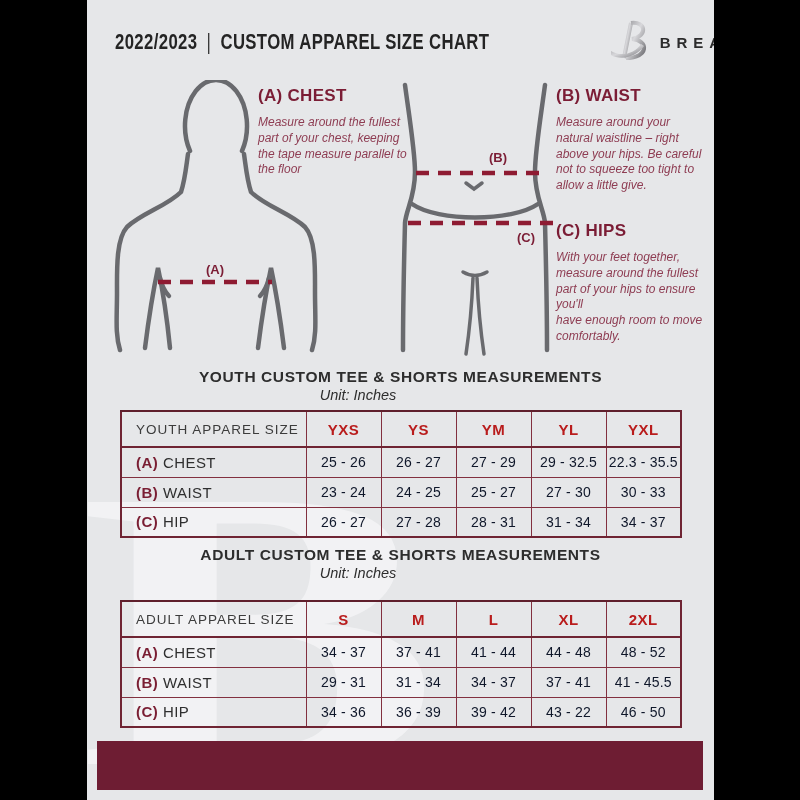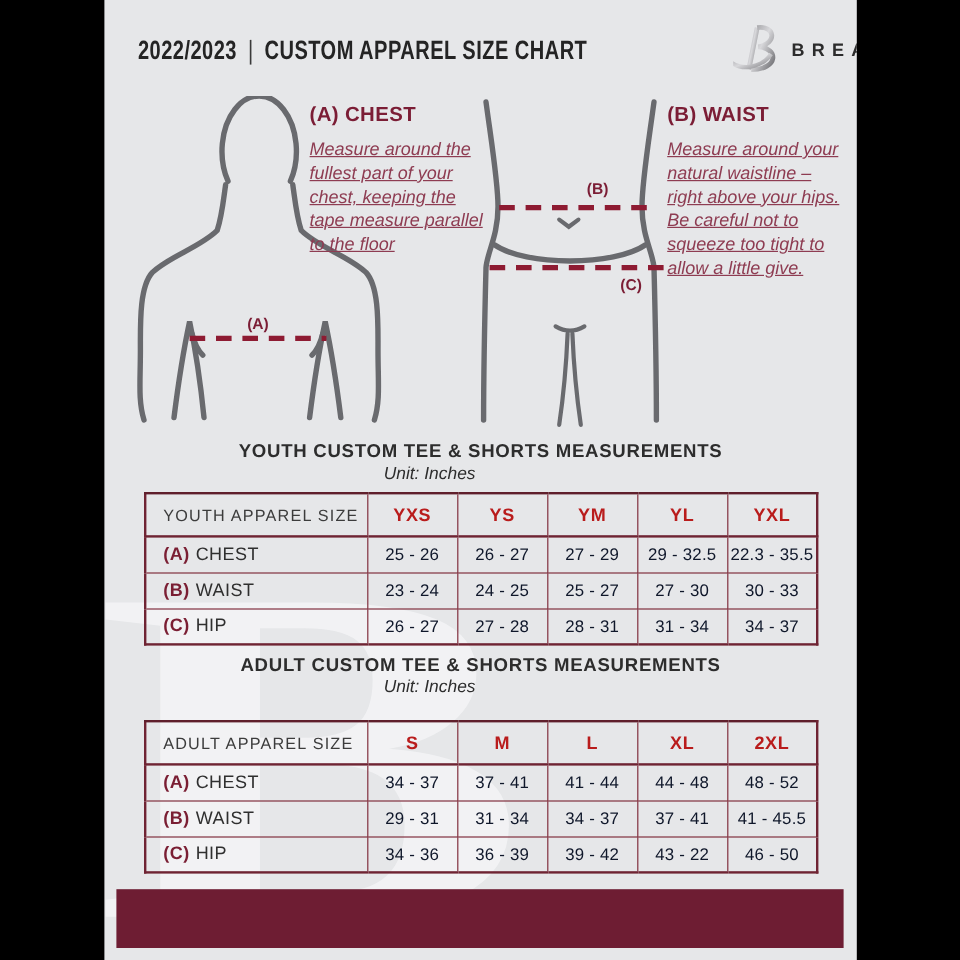--- a/index.html
+++ b/index.html
@@ -19,21 +19,21 @@
     justify-content:space-between; padding:0 26px 0 28px; }
   .doc-title { font-weight:bold; font-size:22px; color:#242424; white-space:nowrap;
     transform:scaleX(0.76); transform-origin:left center; letter-spacing:0.5px; }
   .doc-title .sep { margin:0 12px; font-weight:normal; color:#3a3a3a; }
   .brand { display:flex; align-items:center; gap:10px; }
   .brand-name { font-weight:bold; font-size:15px; letter-spacing:6px; color:#2c2c2c; white-space:nowrap; }
 
   
   .guide-block { position:absolute; color:#8e3c52; }
   .guide-h { font-weight:bold; font-size:17px; color:#7b1d35; letter-spacing:0.3px; margin-bottom:9px; }
-  .guide-p { font-style:italic; font-size:15px; line-height:1.32; white-space:pre-line;text-decoration:underline; }
+  .guide-p { font-style:italic; font-size:12px; line-height:1.32; white-space:pre-line; }
   .g-chest { left:171px; top:86px; width:150px; }
   .g-waist { left:469px; top:86px; width:152px; }
   .g-hips  { left:469px; top:221px; width:158px; }
 
   .figure { position:absolute; }
   .fig-torso { left:25px; top:80px; }
   .fig-lower { left:301px; top:82px; }
 
   
   .sec-title { position:absolute; left:0; width:627px; text-align:center; font-weight:bold; font-size:15.5px;
@@ -126,20 +126,25 @@
       </svg>
 
       <div class="guide-block g-chest">
         <div class="guide-h">(A) CHEST</div>
         <div class="guide-p">Measure around the fullest part of your chest, keeping the tape measure parallel to the floor</div>
       </div>
       <div class="guide-block g-waist">
         <div class="guide-h">(B) WAIST</div>
         <div class="guide-p">Measure around your natural waistline – right above your hips. Be careful not to squeeze too tight to allow a little give.</div>
       </div>
+      <div class="guide-block g-hips">
+        <div class="guide-h">(C) HIPS</div>
+        <div class="guide-p">With your feet together, measure around the fullest part of your hips to ensure you'll
+have enough room to move comfortably.</div>
+      </div>
 
       <div class="sec-title t-youth-title">YOUTH CUSTOM TEE &amp; SHORTS MEASUREMENTS</div>
       <div class="sec-unit t-youth-unit">Unit: Inches</div>
 
       <table class="size-table tbl-youth">
         <tbody>
             <tr class="head-row">
           <th class="first-head">YOUTH APPAREL SIZE</th>
           <th class="col-size size-head">YXS</th>
           <th class="col-size size-head">YS</th>

